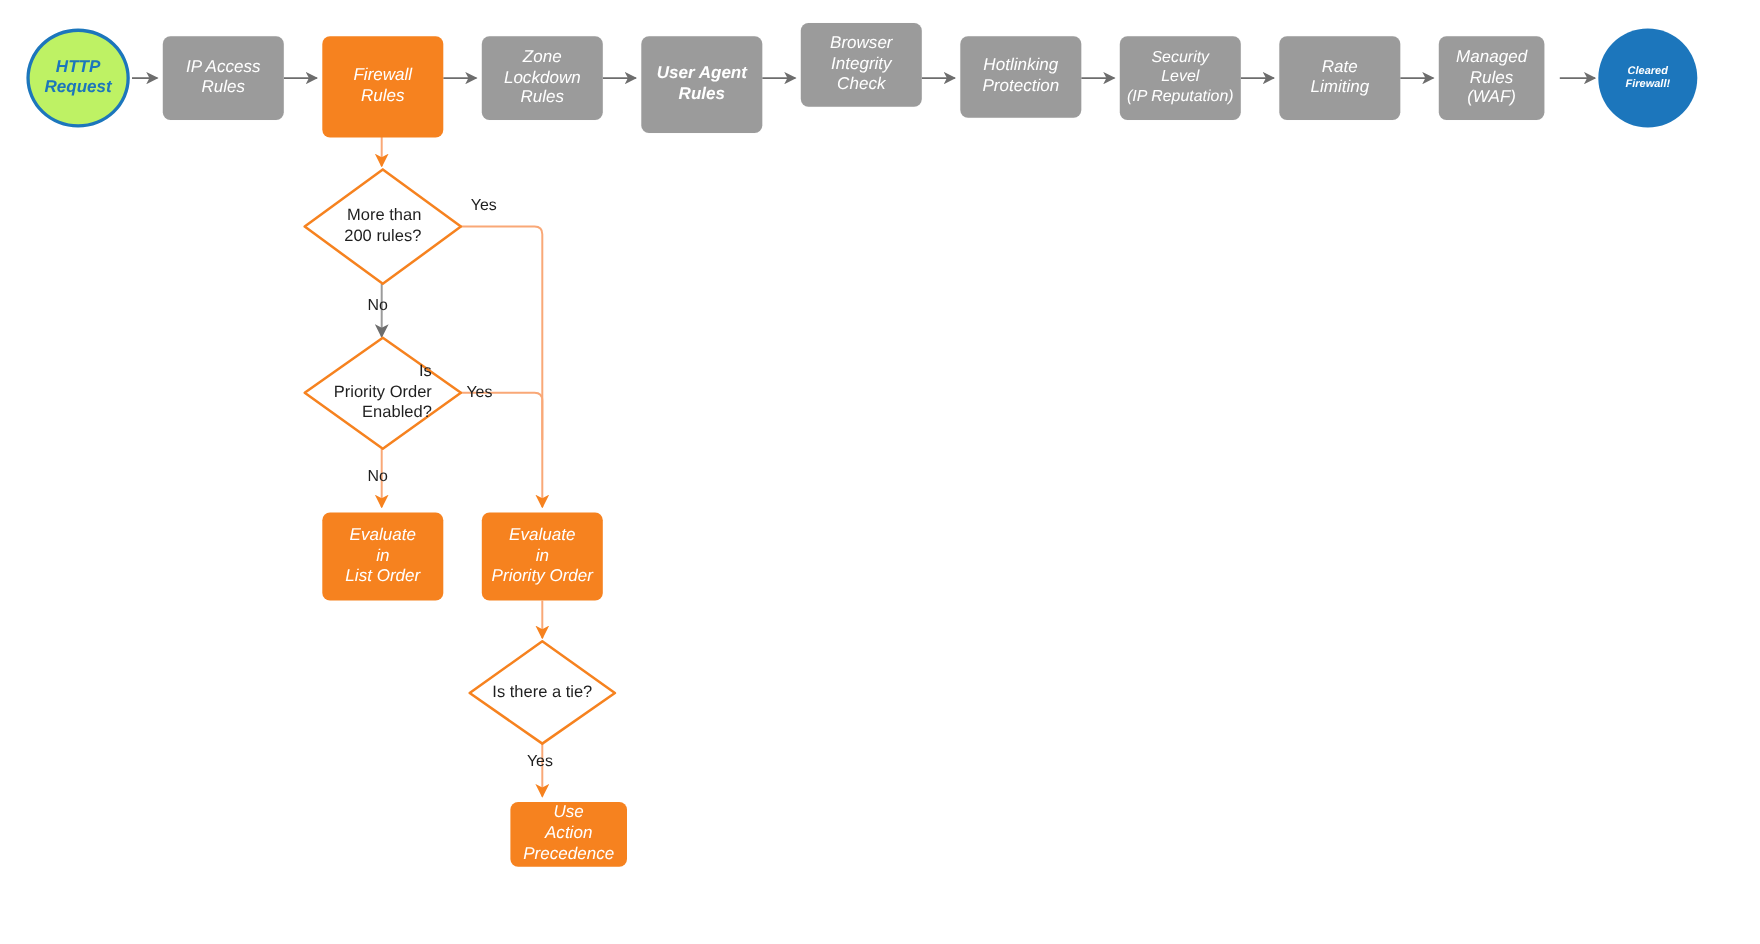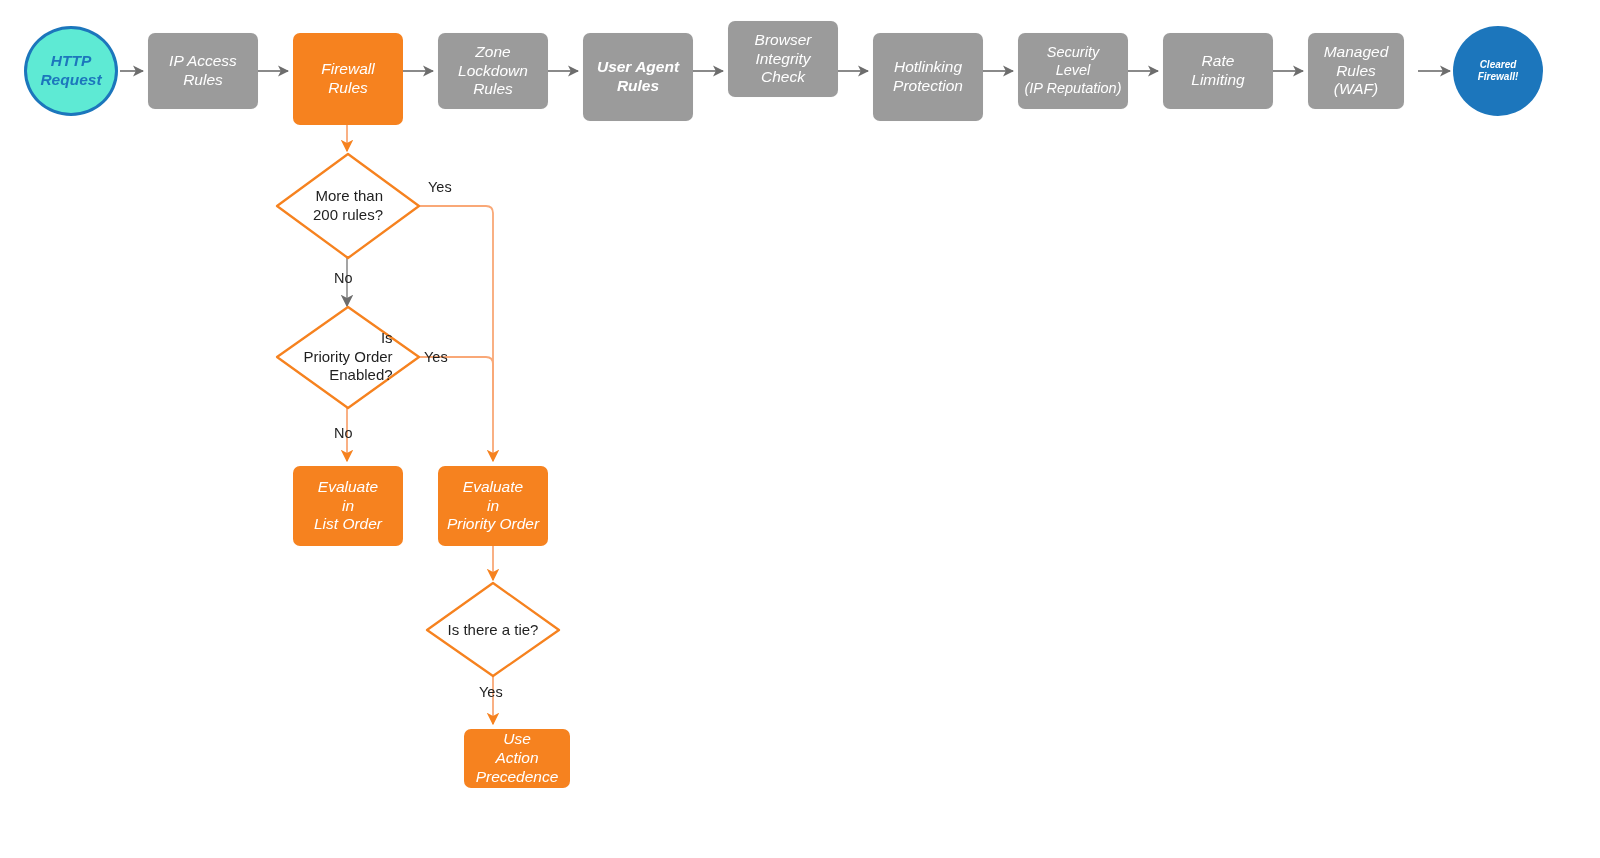--- a/index.html
+++ b/index.html
@@ -54,21 +54,21 @@
     background: #f6821f;
     border-radius: 7px;
     color: #ffffff;
     font-style: italic;
     font-size: 15.5px;
   }
 
   
   .circle-start {
     border-radius: 50%;
-    background: #5eead4;
+    background: #bef264;
     border: 3.5px solid #1c76bc;
     color: #1c76bc;
     font-style: italic;
     font-weight: bold;
     font-size: 15.5px;
   }
   .circle-end {
     border-radius: 50%;
     background: #1c76bc;
     border: none;
@@ -161,21 +161,21 @@
 Lockdown
 Rules</div>
 
   <div class="node box-gray nowrap-lines" style="left:583px; top:33px; width:110px; height:88px;font-weight:bold;">User Agent
 Rules</div>
 
   <div class="node box-gray nowrap-lines" style="left:728px; top:21px; width:110px; height:76px;">Browser
 Integrity
 Check</div>
 
-  <div class="node box-gray nowrap-lines" style="left:873px; top:33px; width:110px; height:88px;">Hotlinking
+  <div class="node box-gray nowrap-lines" style="left:873px; top:33px; width:110px; height:74px;">Hotlinking
 Protection</div>
 
   <div class="node box-gray nowrap-lines" style="left:1018px; top:33px; width:110px; height:76px; font-size:14.5px;">Security
 Level
 (IP Reputation)</div>
 
   <div class="node box-gray nowrap-lines" style="left:1163px; top:33px; width:110px; height:76px;">Rate
 Limiting</div>
 
   <div class="node box-gray nowrap-lines" style="left:1308px; top:33px; width:96px; height:76px;">Managed

